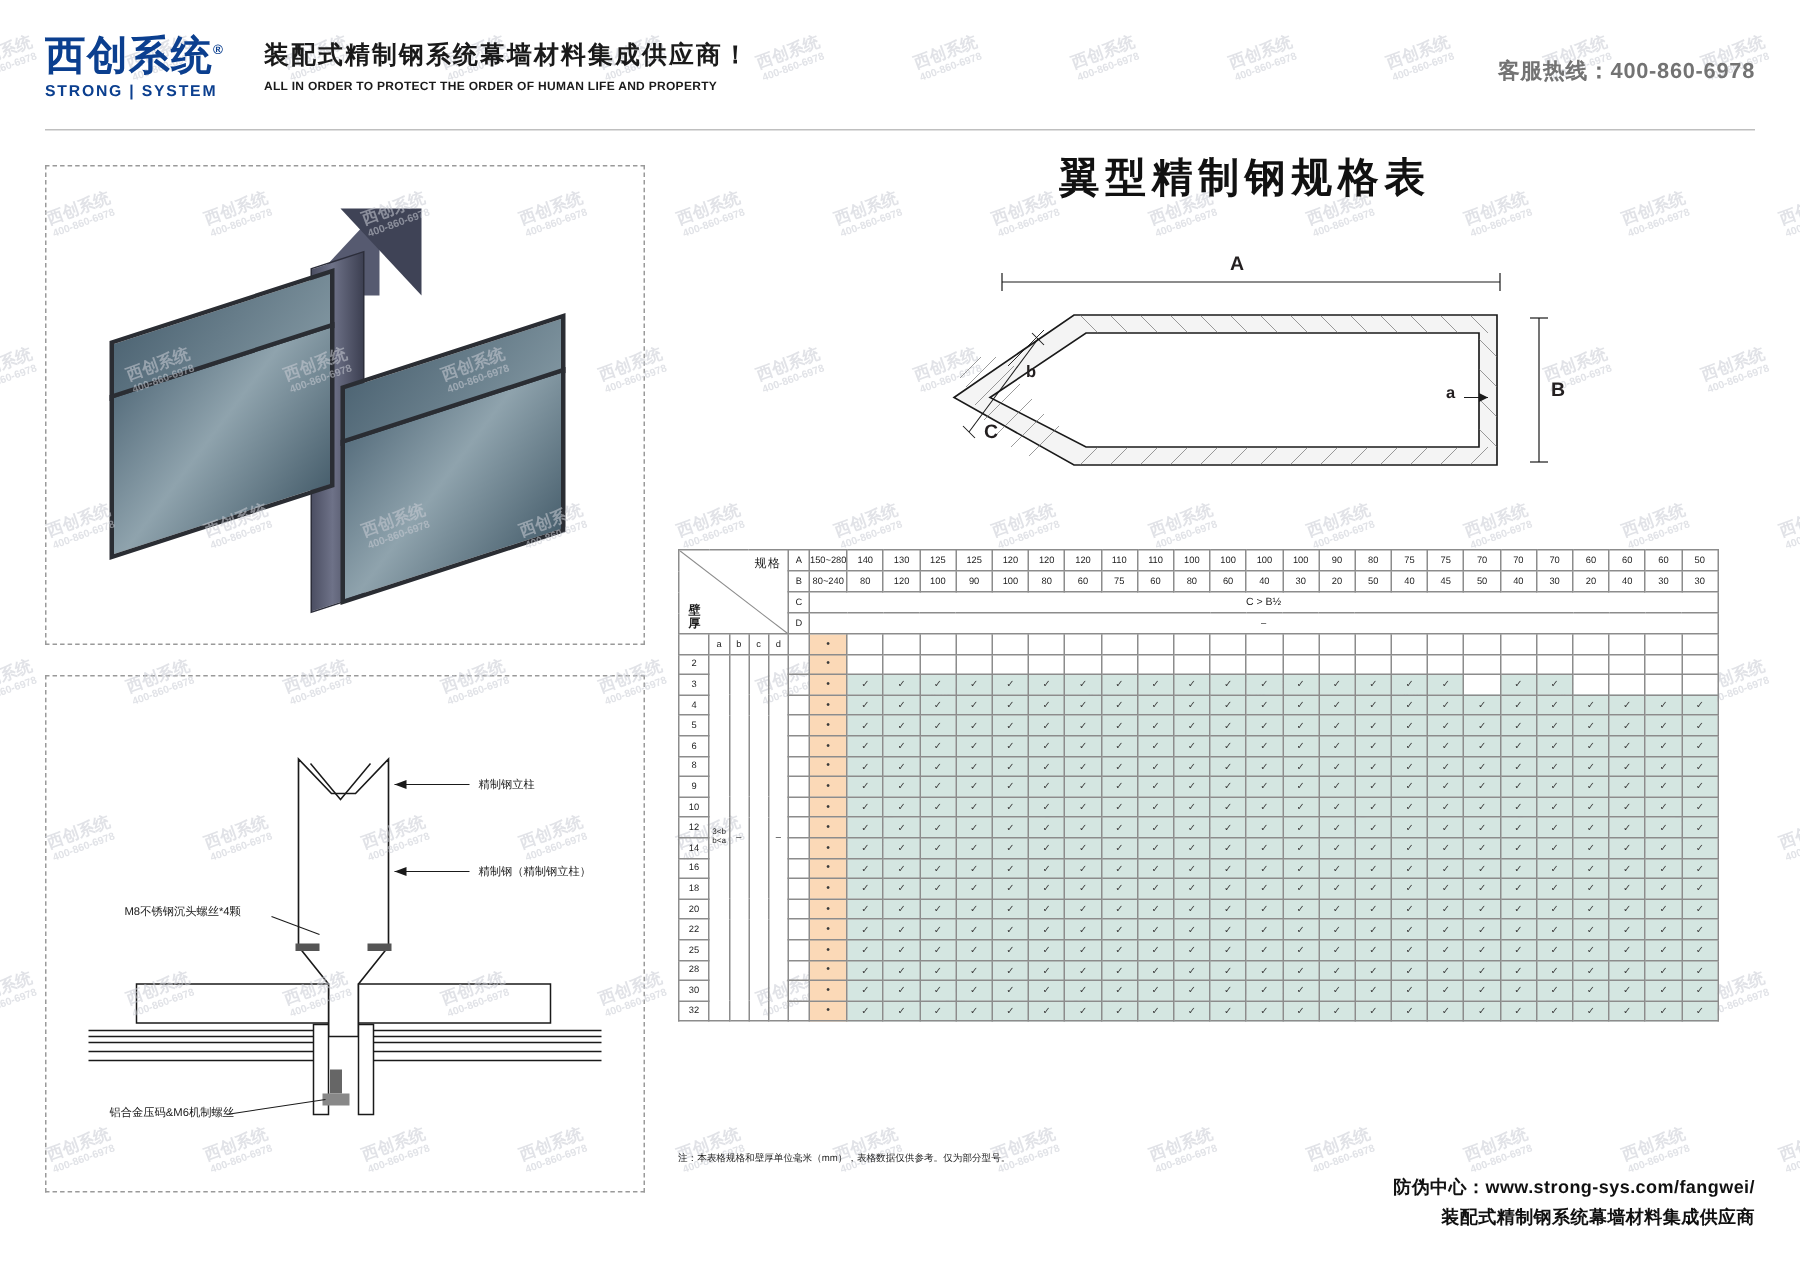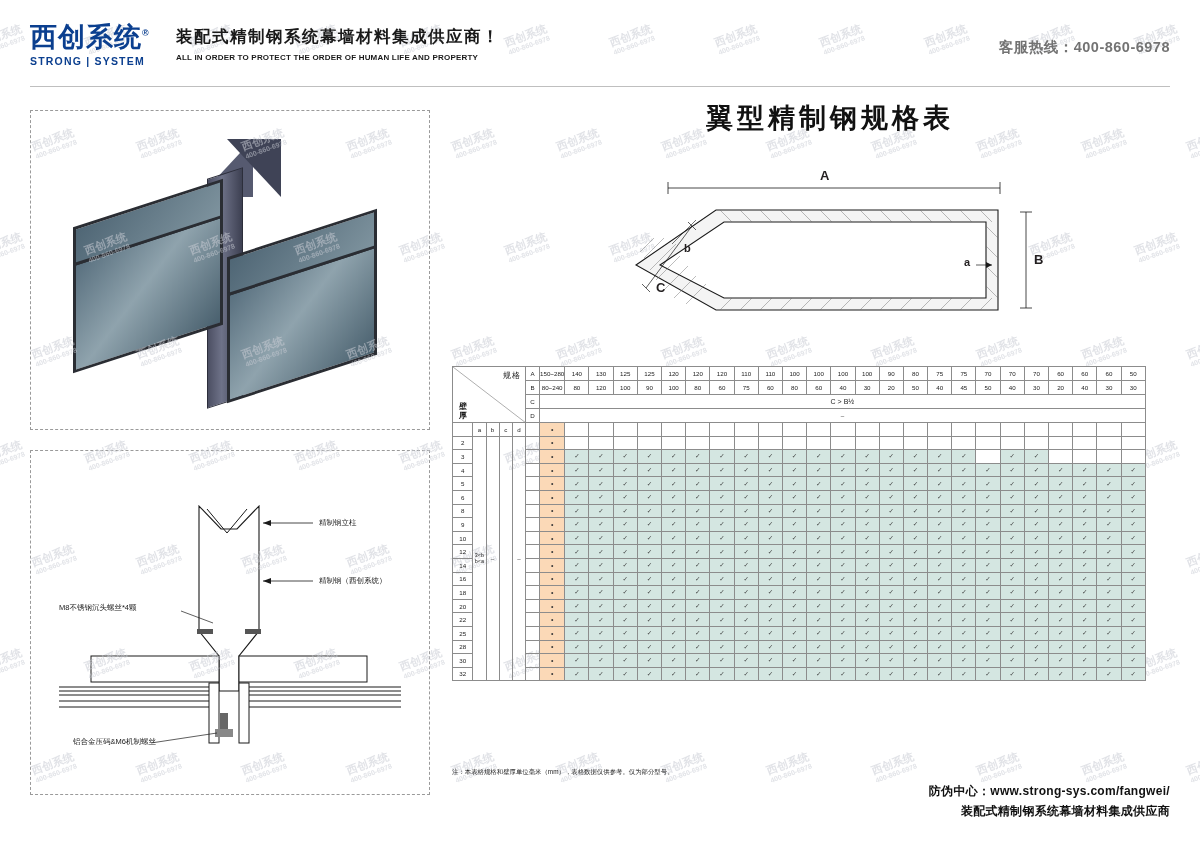--- a/index.html
+++ b/index.html
@@ -152,22 +152,22 @@
       <rect x="178" y="232" width="10" height="60" fill="#ffffff" stroke="#1a1a1a" stroke-width="1"></rect>
       <rect x="208" y="232" width="10" height="60" fill="#ffffff" stroke="#1a1a1a" stroke-width="1"></rect>
 
       <rect x="166" y="178" width="16" height="5" fill="#555"></rect>
       <rect x="214" y="178" width="16" height="5" fill="#555"></rect>
       <rect x="189" y="262" width="8" height="16" fill="#666"></rect>
       <rect x="184" y="278" width="18" height="8" fill="#888"></rect>
       <line x1="120" y1="292" x2="186" y2="282" stroke="#1a1a1a" stroke-width=".7"></line>
     </svg>
     <div class="dlabel" style="left:288px; top:67px;">精制钢立柱</div>
-    <div class="dlabel" style="left:288px; top:125px;">精制钢（西创系统）</div>
-    <div class="dlabel" style="left:28px; top:152px;">M8不锈钢沉头螺丝*4颗</div>
+    <div class="dlabel" style="left:288px; top:125px;">精制钢（精制钢立柱）</div>
+    <div class="dlabel" style="left:52px; top:152px;">M8不锈钢沉头螺丝*4颗</div>
     <div class="dlabel" style="left:42px; top:286px;">铝合金压码&amp;M6机制螺丝</div>
   </div>
 </div>
 
 <div class="page-title">翼型精制钢规格表</div>
 
 <div id="dim-drawing">
   <svg width="560" height="200">
 
     <line x1="48" y1="28" x2="380" y2="28" stroke="#1a1a1a" stroke-width=".8"></line>

